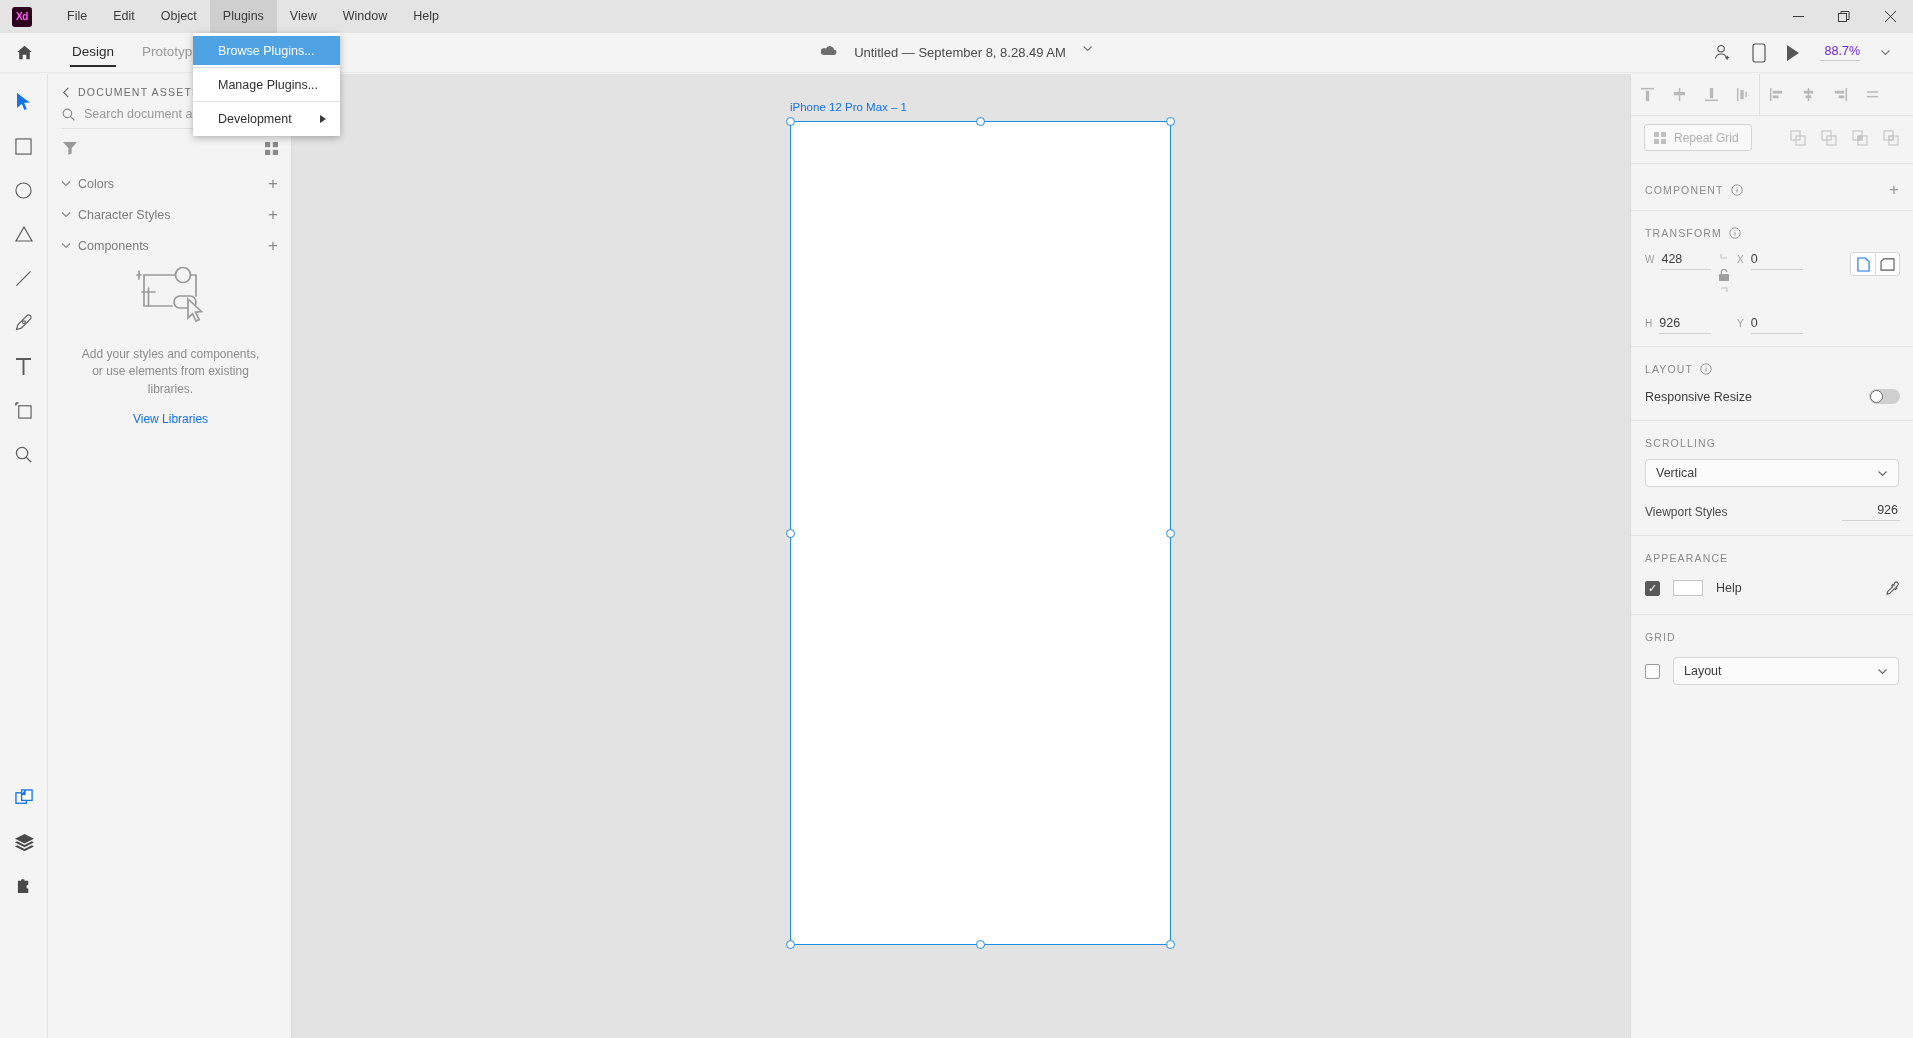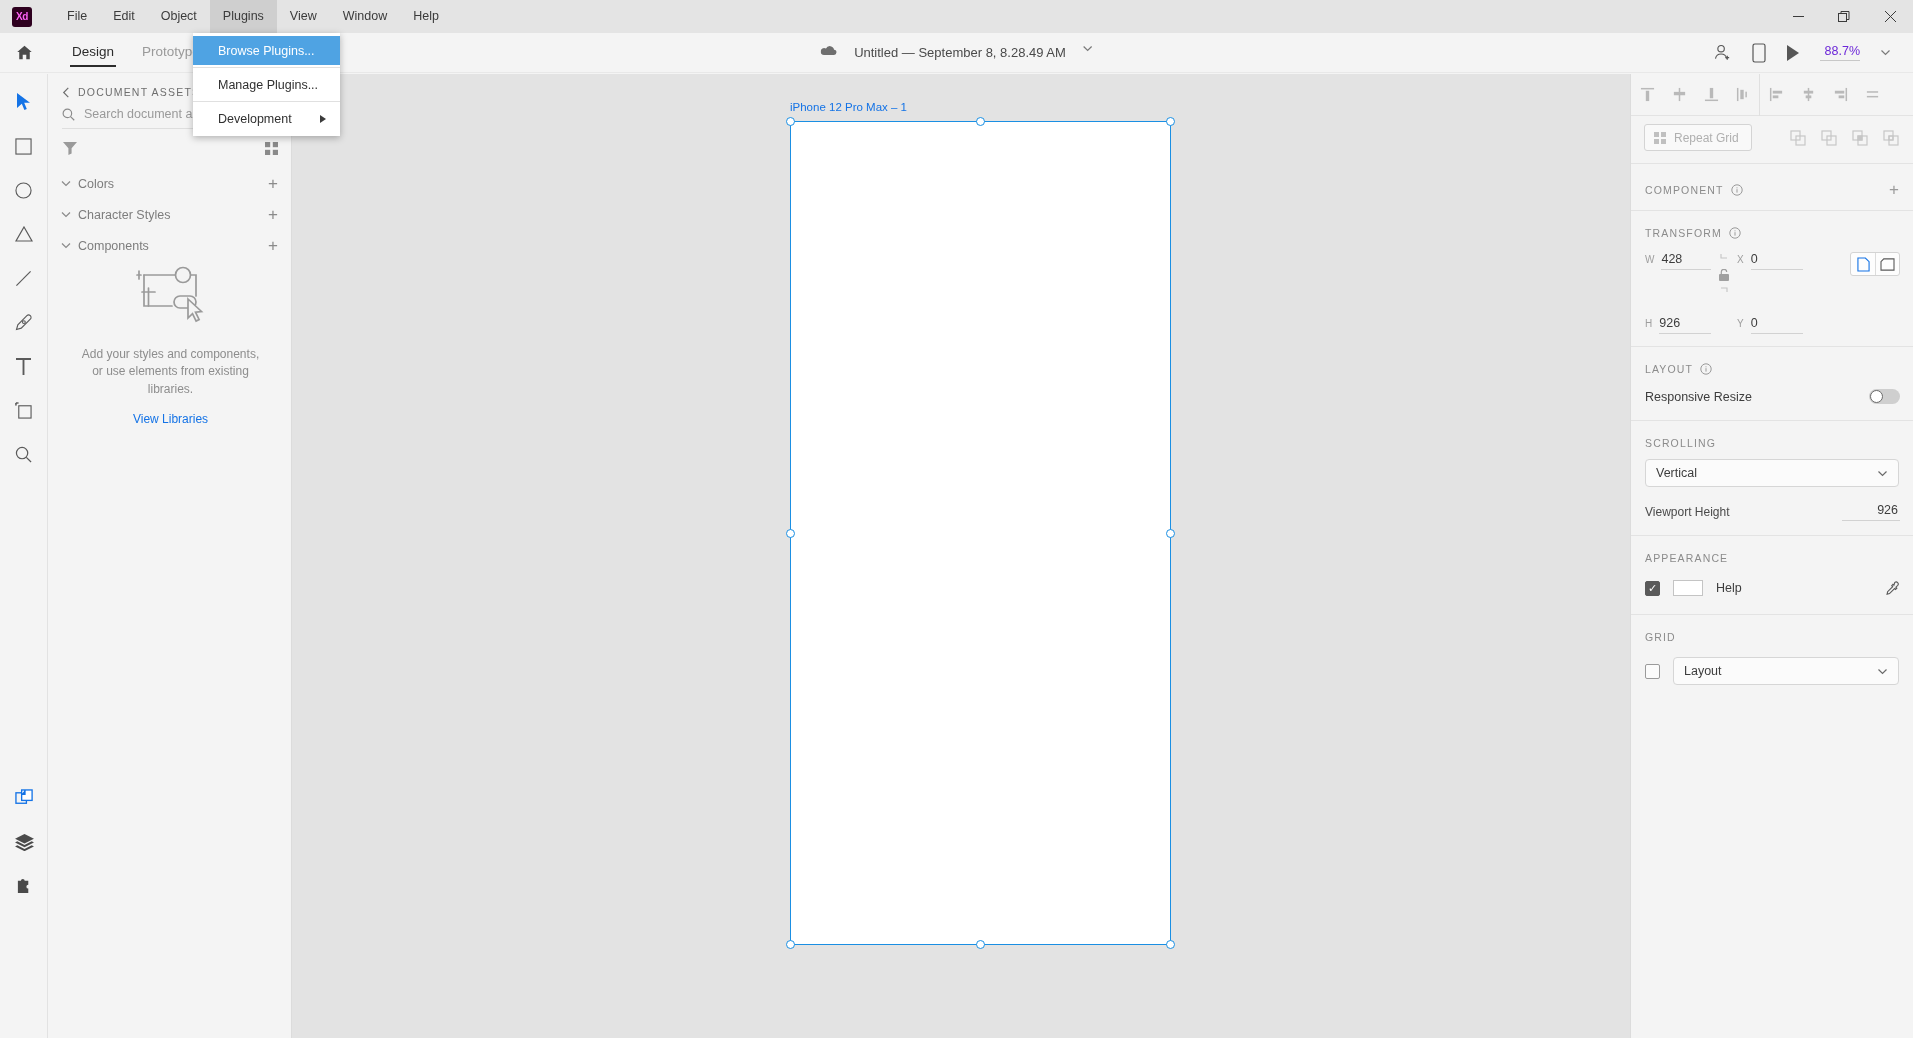--- a/index.html
+++ b/index.html
@@ -750,21 +750,21 @@
     </div>
     <div class="select">
       <span>Vertical</span>
       <span class="chev">
         <svg width="11" height="7" viewBox="0 0 10 7" fill="none" stroke="currentColor" stroke-width="1.2">
             <path d="M1 1.5l4 4 4-4"></path>
           </svg>
       </span>
     </div>
     <div class="kv-row">
-      <span>Viewport Height</span>
+      <span>Viewport Styles</span>
       <span class="v">926</span>
     </div>
     <div class="divider"></div>
 
     <div class="sec-head">
       <span>APPEARANCE</span>
     </div>
     <div class="fill-row">
       <span class="chk">✓</span>
       <span class="swatch"></span>

